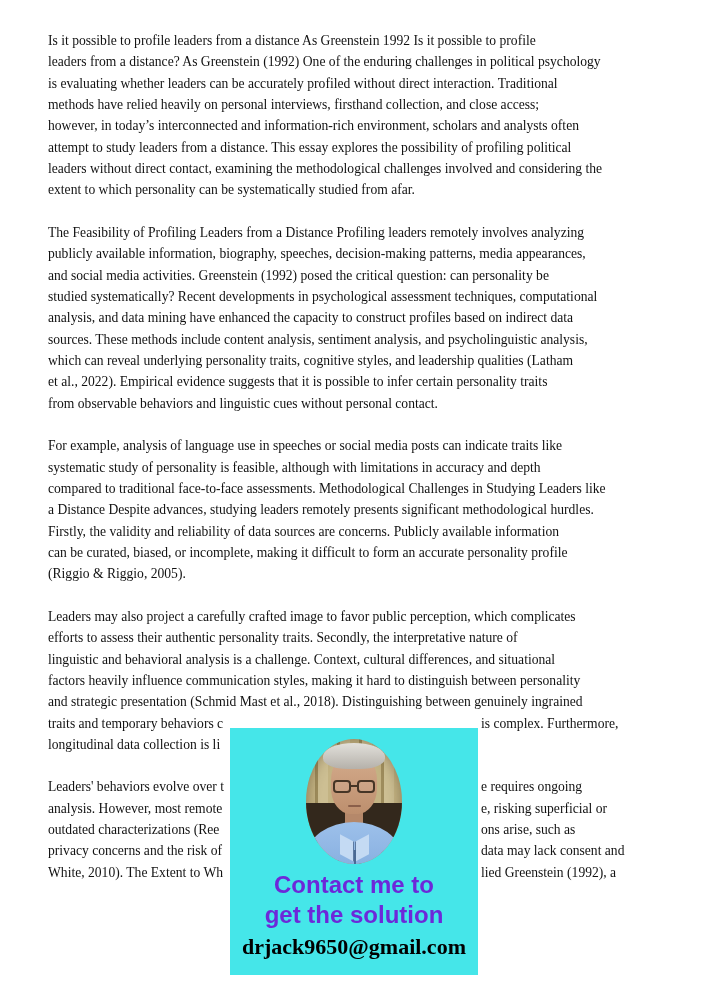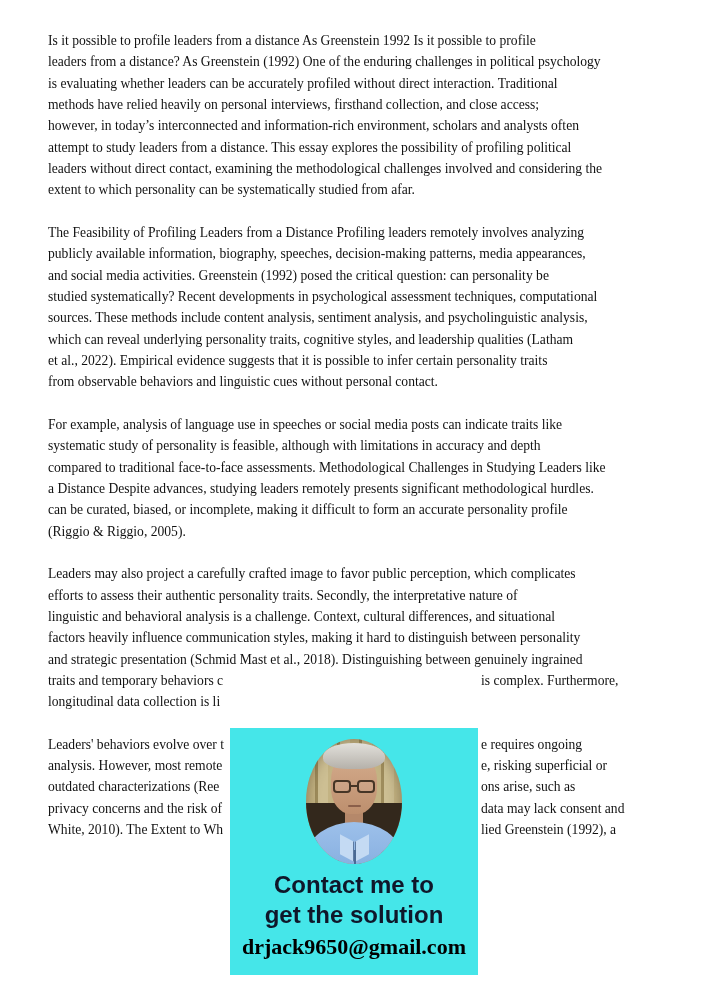--- a/index.html
+++ b/index.html
@@ -124,30 +124,32 @@
         <div class="line">however, in today’s interconnected and information-rich environment, scholars and analysts often</div>
         <div class="line">attempt to study leaders from a distance. This essay explores the possibility of profiling political</div>
         <div class="line">leaders without direct contact, examining the methodological challenges involved and considering the</div>
         <div class="line">extent to which personality can be systematically studied from afar.</div>
       </div>
       <div class="paragraph">
         <div class="line">The Feasibility of Profiling Leaders from a Distance Profiling leaders remotely involves analyzing</div>
         <div class="line">publicly available information, biography, speeches, decision-making patterns, media appearances,</div>
         <div class="line">and social media activities. Greenstein (1992) posed the critical question: can personality be</div>
         <div class="line">studied systematically? Recent developments in psychological assessment techniques, computational</div>
+        <div class="line">analysis, and data mining have enhanced the capacity to construct profiles based on indirect data</div>
         <div class="line">sources. These methods include content analysis, sentiment analysis, and psycholinguistic analysis,</div>
         <div class="line">which can reveal underlying personality traits, cognitive styles, and leadership qualities (Latham</div>
         <div class="line">et al., 2022). Empirical evidence suggests that it is possible to infer certain personality traits</div>
         <div class="line">from observable behaviors and linguistic cues without personal contact.</div>
       </div>
       <div class="paragraph">
         <div class="line">For example, analysis of language use in speeches or social media posts can indicate traits like</div>
         <div class="line">systematic study of personality is feasible, although with limitations in accuracy and depth</div>
         <div class="line">compared to traditional face-to-face assessments. Methodological Challenges in Studying Leaders like</div>
         <div class="line">a Distance Despite advances, studying leaders remotely presents significant methodological hurdles.</div>
+        <div class="line">Firstly, the validity and reliability of data sources are concerns. Publicly available information</div>
         <div class="line">can be curated, biased, or incomplete, making it difficult to form an accurate personality profile</div>
         <div class="line">(Riggio &amp; Riggio, 2005).</div>
       </div>
       <div class="paragraph">
         <div class="line">Leaders may also project a carefully crafted image to favor public perception, which complicates</div>
         <div class="line">efforts to assess their authentic personality traits. Secondly, the interpretative nature of</div>
         <div class="line">linguistic and behavioral analysis is a challenge. Context, cultural differences, and situational</div>
         <div class="line">factors heavily influence communication styles, making it hard to distinguish between personality</div>
         <div class="line">and strategic presentation (Schmid Mast et al., 2018). Distinguishing between genuinely ingrained</div>
         <div class="line"><span class="left-frag">traits and temporary behaviors c</span><span class="right-frag">is complex. Furthermore,</span></div>
@@ -171,20 +173,20 @@
       <div class="ph-collar-r"></div>
       <div class="ph-placket"></div>
       <div class="ph-face"></div>
       <div class="ph-hair"></div>
       <div class="ph-glasses">
         <span class="lens lens-l"></span>
           <span class="lens lens-r"></span>
       </div>
       <div class="ph-mouth"></div>
     </div>
-    <div class="headline" style="color: #0f172a;">
+    <div class="headline" style="color: #6d28d9;">
       <div>Contact me to</div>
       <div>get the solution</div>
     </div>
     <div class="email">drjack9650@gmail.com</div>
   </div>
 
 </div>
 
 </body></html>

